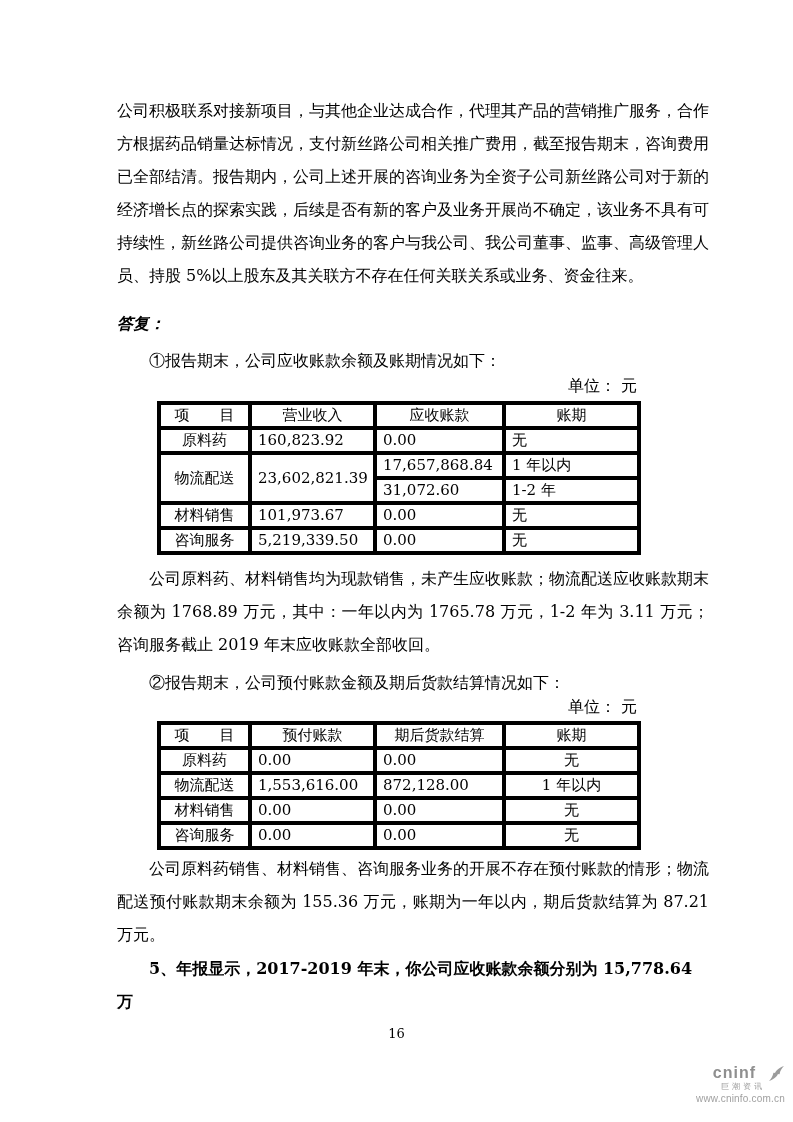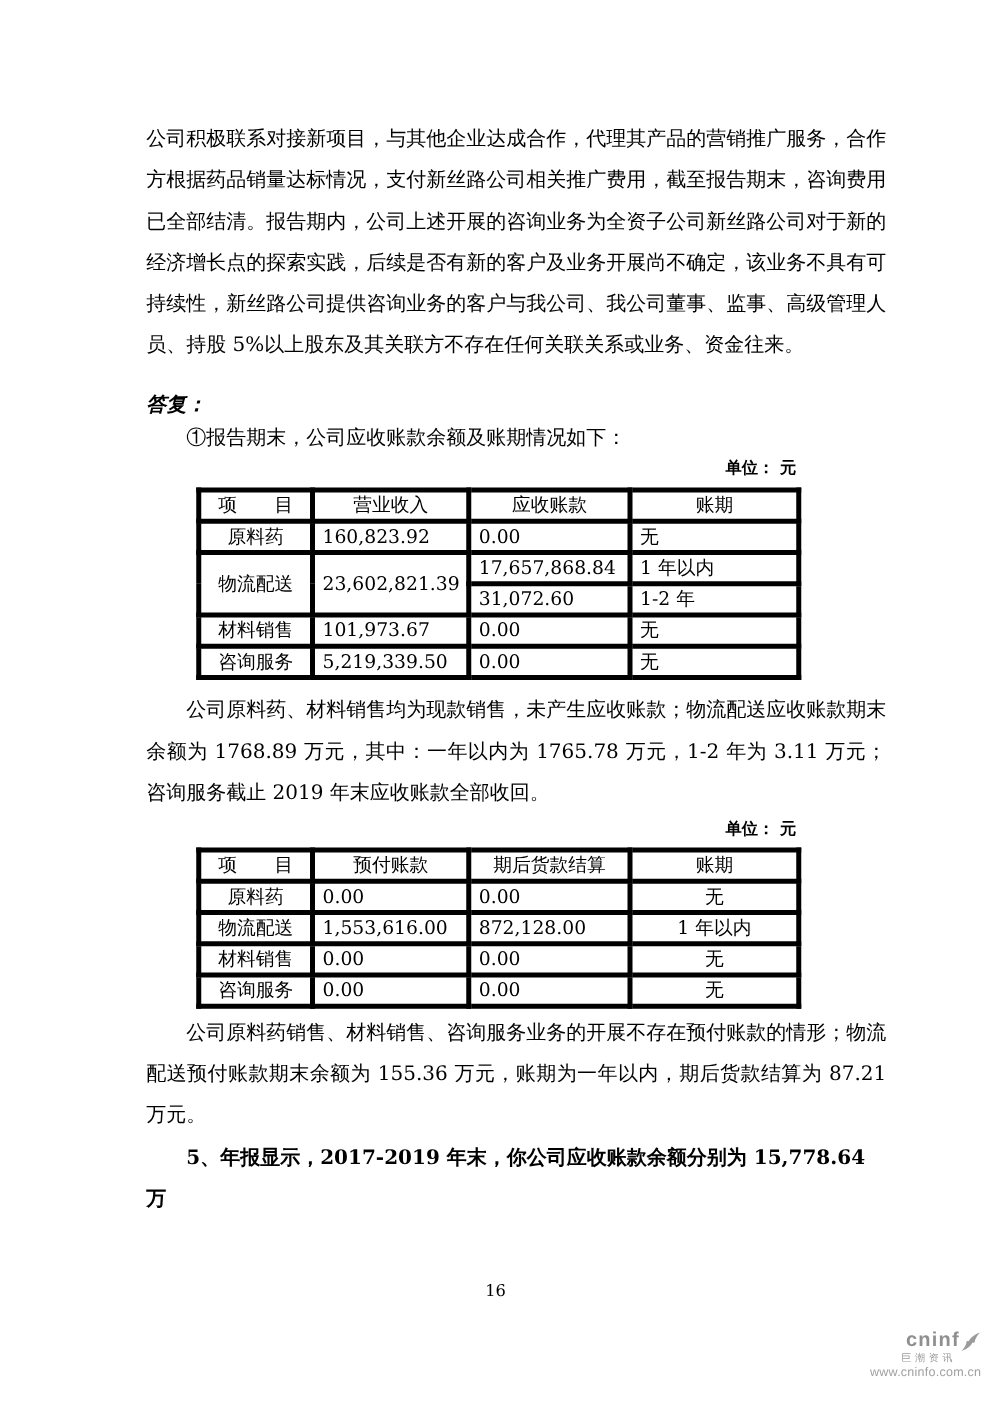--- a/index.html
+++ b/index.html
@@ -33,31 +33,30 @@
   .reply {
     font-size:16px;
     font-weight:bold;
     font-style:italic;
     line-height:20px;
     margin-top:22px;
   }
   .intro {
     font-size:16px;
     line-height:20px;
-    margin-top:6px;
+    margin-top:17px;
     text-indent:2em;
   }
   .unit {
     width:480px;
     margin-left:40px;
     margin-top:6px;
-    font-size:13px;
+    font-size:16px;
     line-height:18px;
     text-align:right;
-    font-weight:bold;
   }
   table.data-table {
     border-collapse:collapse;
     table-layout:fixed;
     width:480px;
     margin-left:40px;
     margin-top:6px;
     font-size:15px;
   }
   table.data-table th, table.data-table td {
@@ -97,21 +96,21 @@
     width:100px;
     text-align:right;
     color:#9b9b9b;
     font-family:"Liberation Sans","DejaVu Sans",sans-serif;
     line-height:1.1;
   }
   .logo-row {
     display:flex;
     align-items:flex-end;
     justify-content:flex-end;
-    gap:0;
+    gap:12px;
   }
   .logo-word {
     font-size:16px;
     font-weight:bold;
     color:#8f8f8f;
     letter-spacing:1px;
   }
   .logo-sub {
     font-size:8px;
     letter-spacing:3px;
@@ -181,20 +180,21 @@
           <td class="ctr">咨询服务</td>
           <td class="num">5,219,339.50</td>
           <td class="num">0.00</td>
           <td class="num">无</td>
         </tr>
       </tbody>
     </table>
 
     <p class="body-par indent2 p-after-table">公司原料药、材料销售均为现款销售，未产生应收账款；物流配送应收账款期末余额为 1768.89 万元，其中：一年以内为 1765.78 万元，1-2 年为 3.11 万元；咨询服务截止 2019 年末应收账款全部收回。</p>
 
+    <div class="intro" style="margin-top:12px">②报告期末，公司预付账款金额及期后货款结算情况如下：</div>
 
     <div class="unit" style="margin-top:5px">单位： 元</div>
 
     <table class="data-table" style="margin-top:5px">
       <colgroup>
           <col style="width:91px">
           <col style="width:125px">
           <col style="width:129px">
           <col style="width:135px">
         </colgroup>

